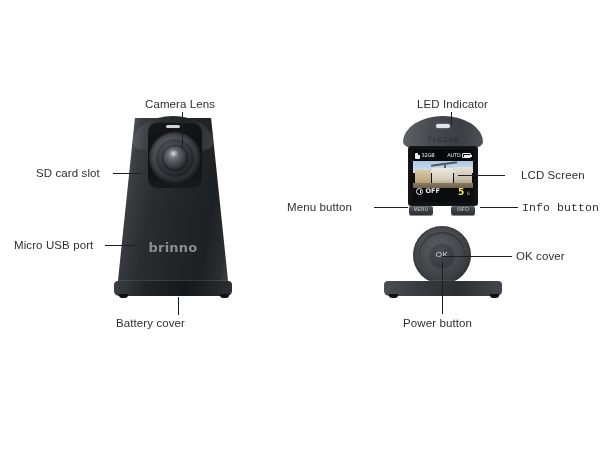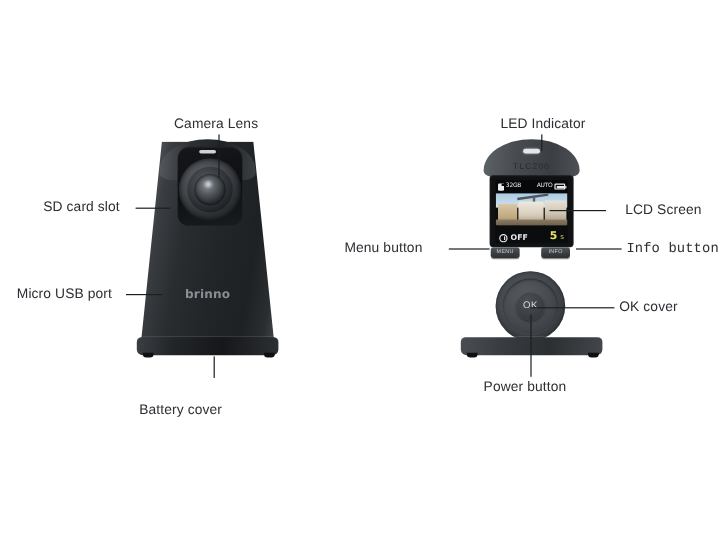--- a/index.html
+++ b/index.html
@@ -139,21 +139,21 @@
     background: radial-gradient(circle, rgba(225,230,235,0.85) 0%, rgba(160,168,175,0.35) 60%, rgba(0,0,0,0) 100%);
   }
   
   #front-logo {
     position: absolute;
     left: 0;
     top: 122px;
     width: 112px;
     text-align: center;
     color: #9aa0a6;
-    font-size: 10px;
+    font-size: 13px;
     font-family: "DejaVu Sans", sans-serif;
     font-weight: bold;
     letter-spacing: 0.2px;
     opacity: 0.85;
   }
   
   #front-base {
     position: absolute;
     left: -3px;
     top: 163px;
@@ -392,21 +392,21 @@
   }
   
   #lcd-bottombar {
     position: absolute;
     left: 0;
     top: 38px;
     width: 60px;
     height: 14px;
     background: #0a0c0e;
     display: flex;
-    align-items: flex-end;
+    align-items: flex-start;
     justify-content: space-between;
     padding: 0 3px;
     box-sizing: border-box;
   }
   #timer-icon {
     width: 7px;
     height: 7px;
     border: 1px solid #e8ecef;
     border-radius: 50%;
     position: relative;
@@ -616,21 +616,21 @@
 
   <div class="label" style="left:145px; top:99px;">Camera Lens</div>
   <div class="leader v" style="left:182px; top:112px; height:36px;"></div>
 
   <div class="label" style="left:36px; top:168px;">SD card slot</div>
   <div class="leader h" style="left:113px; top:173px; width:29px;"></div>
 
   <div class="label" style="left:14px; top:240px;">Micro USB port</div>
   <div class="leader h" style="left:105px; top:245px; width:30px;"></div>
 
-  <div class="label" style="left:116px; top:318px;margin-top:19px;">Battery cover</div>
+  <div class="label" style="left:116px; top:318px;">Battery cover</div>
   <div class="leader v" style="left:178px; top:297px; height:18px;"></div>
 
   <div class="label" style="left:417px; top:99px;">LED Indicator</div>
   <div class="leader v" style="left:451px; top:112px; height:14px;"></div>
 
   <div class="label" style="left:509px; top:170px;padding-left:12px;">LCD Screen</div>
   <div class="leader h" style="left:458px; top:175px; width:47px;"></div>
 
   <div class="label" style="left:287px; top:202px;">Menu button</div>
   <div class="leader h" style="left:374px; top:207px; width:34px;"></div>

